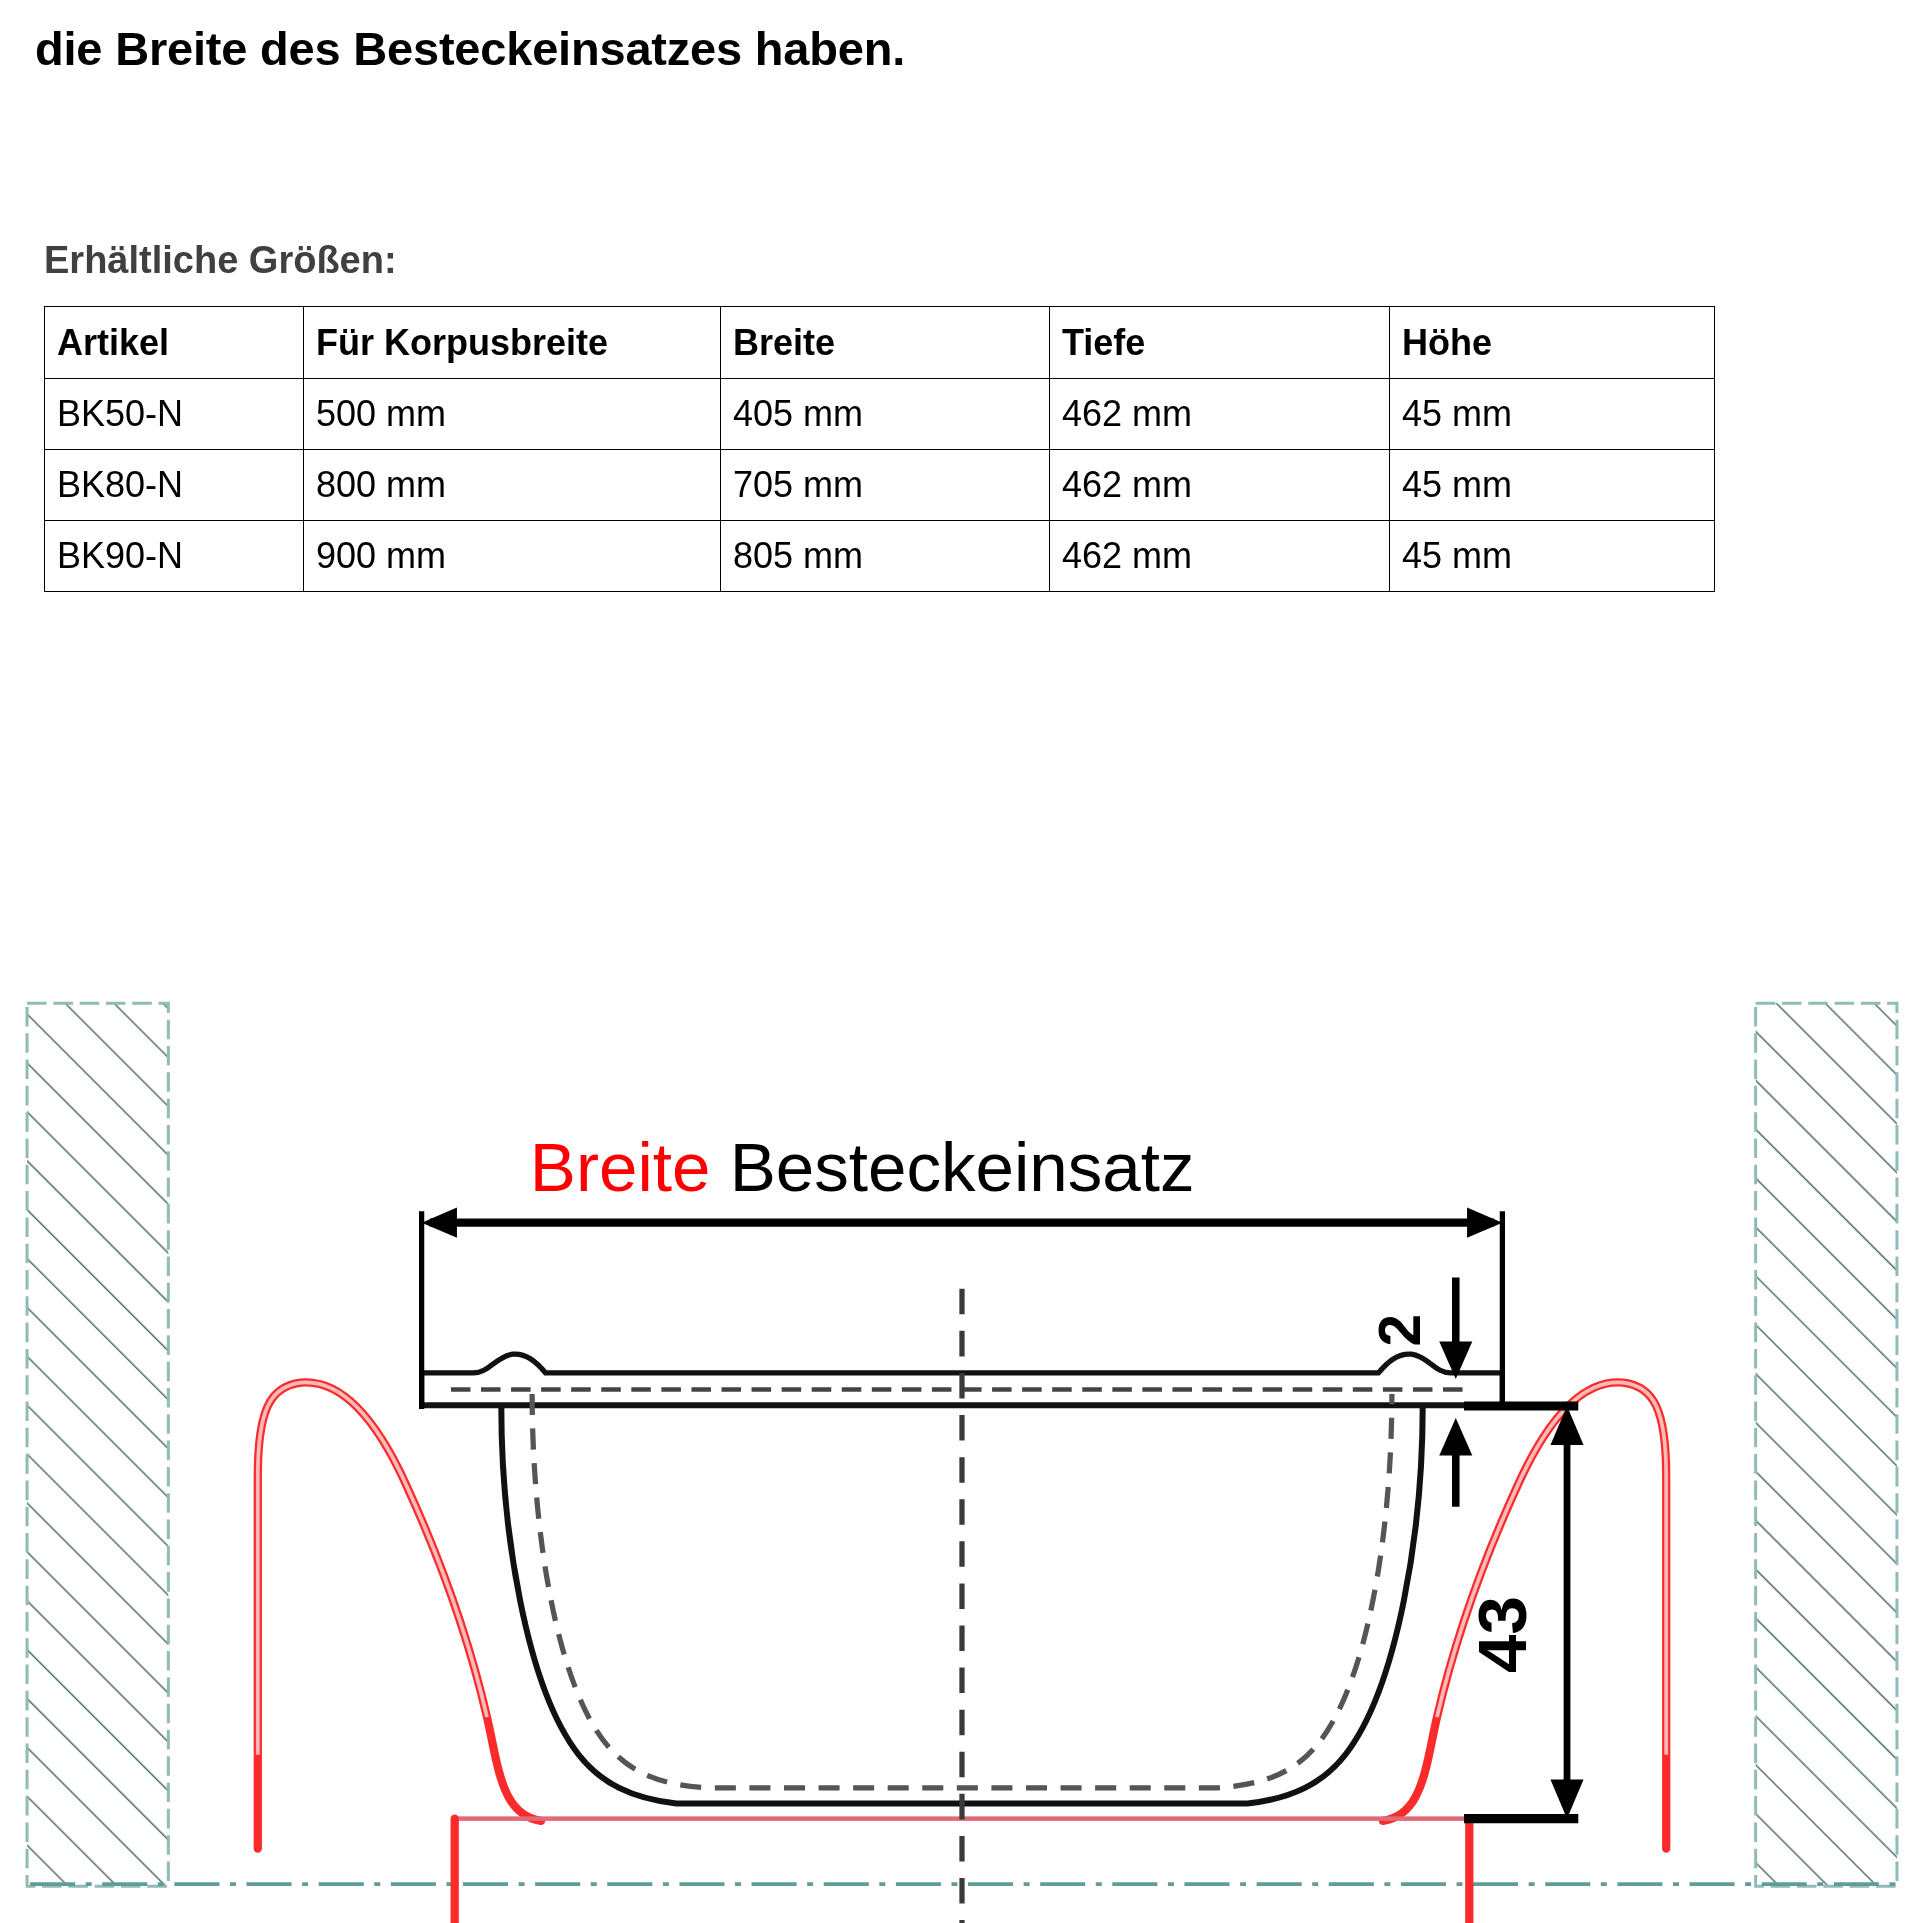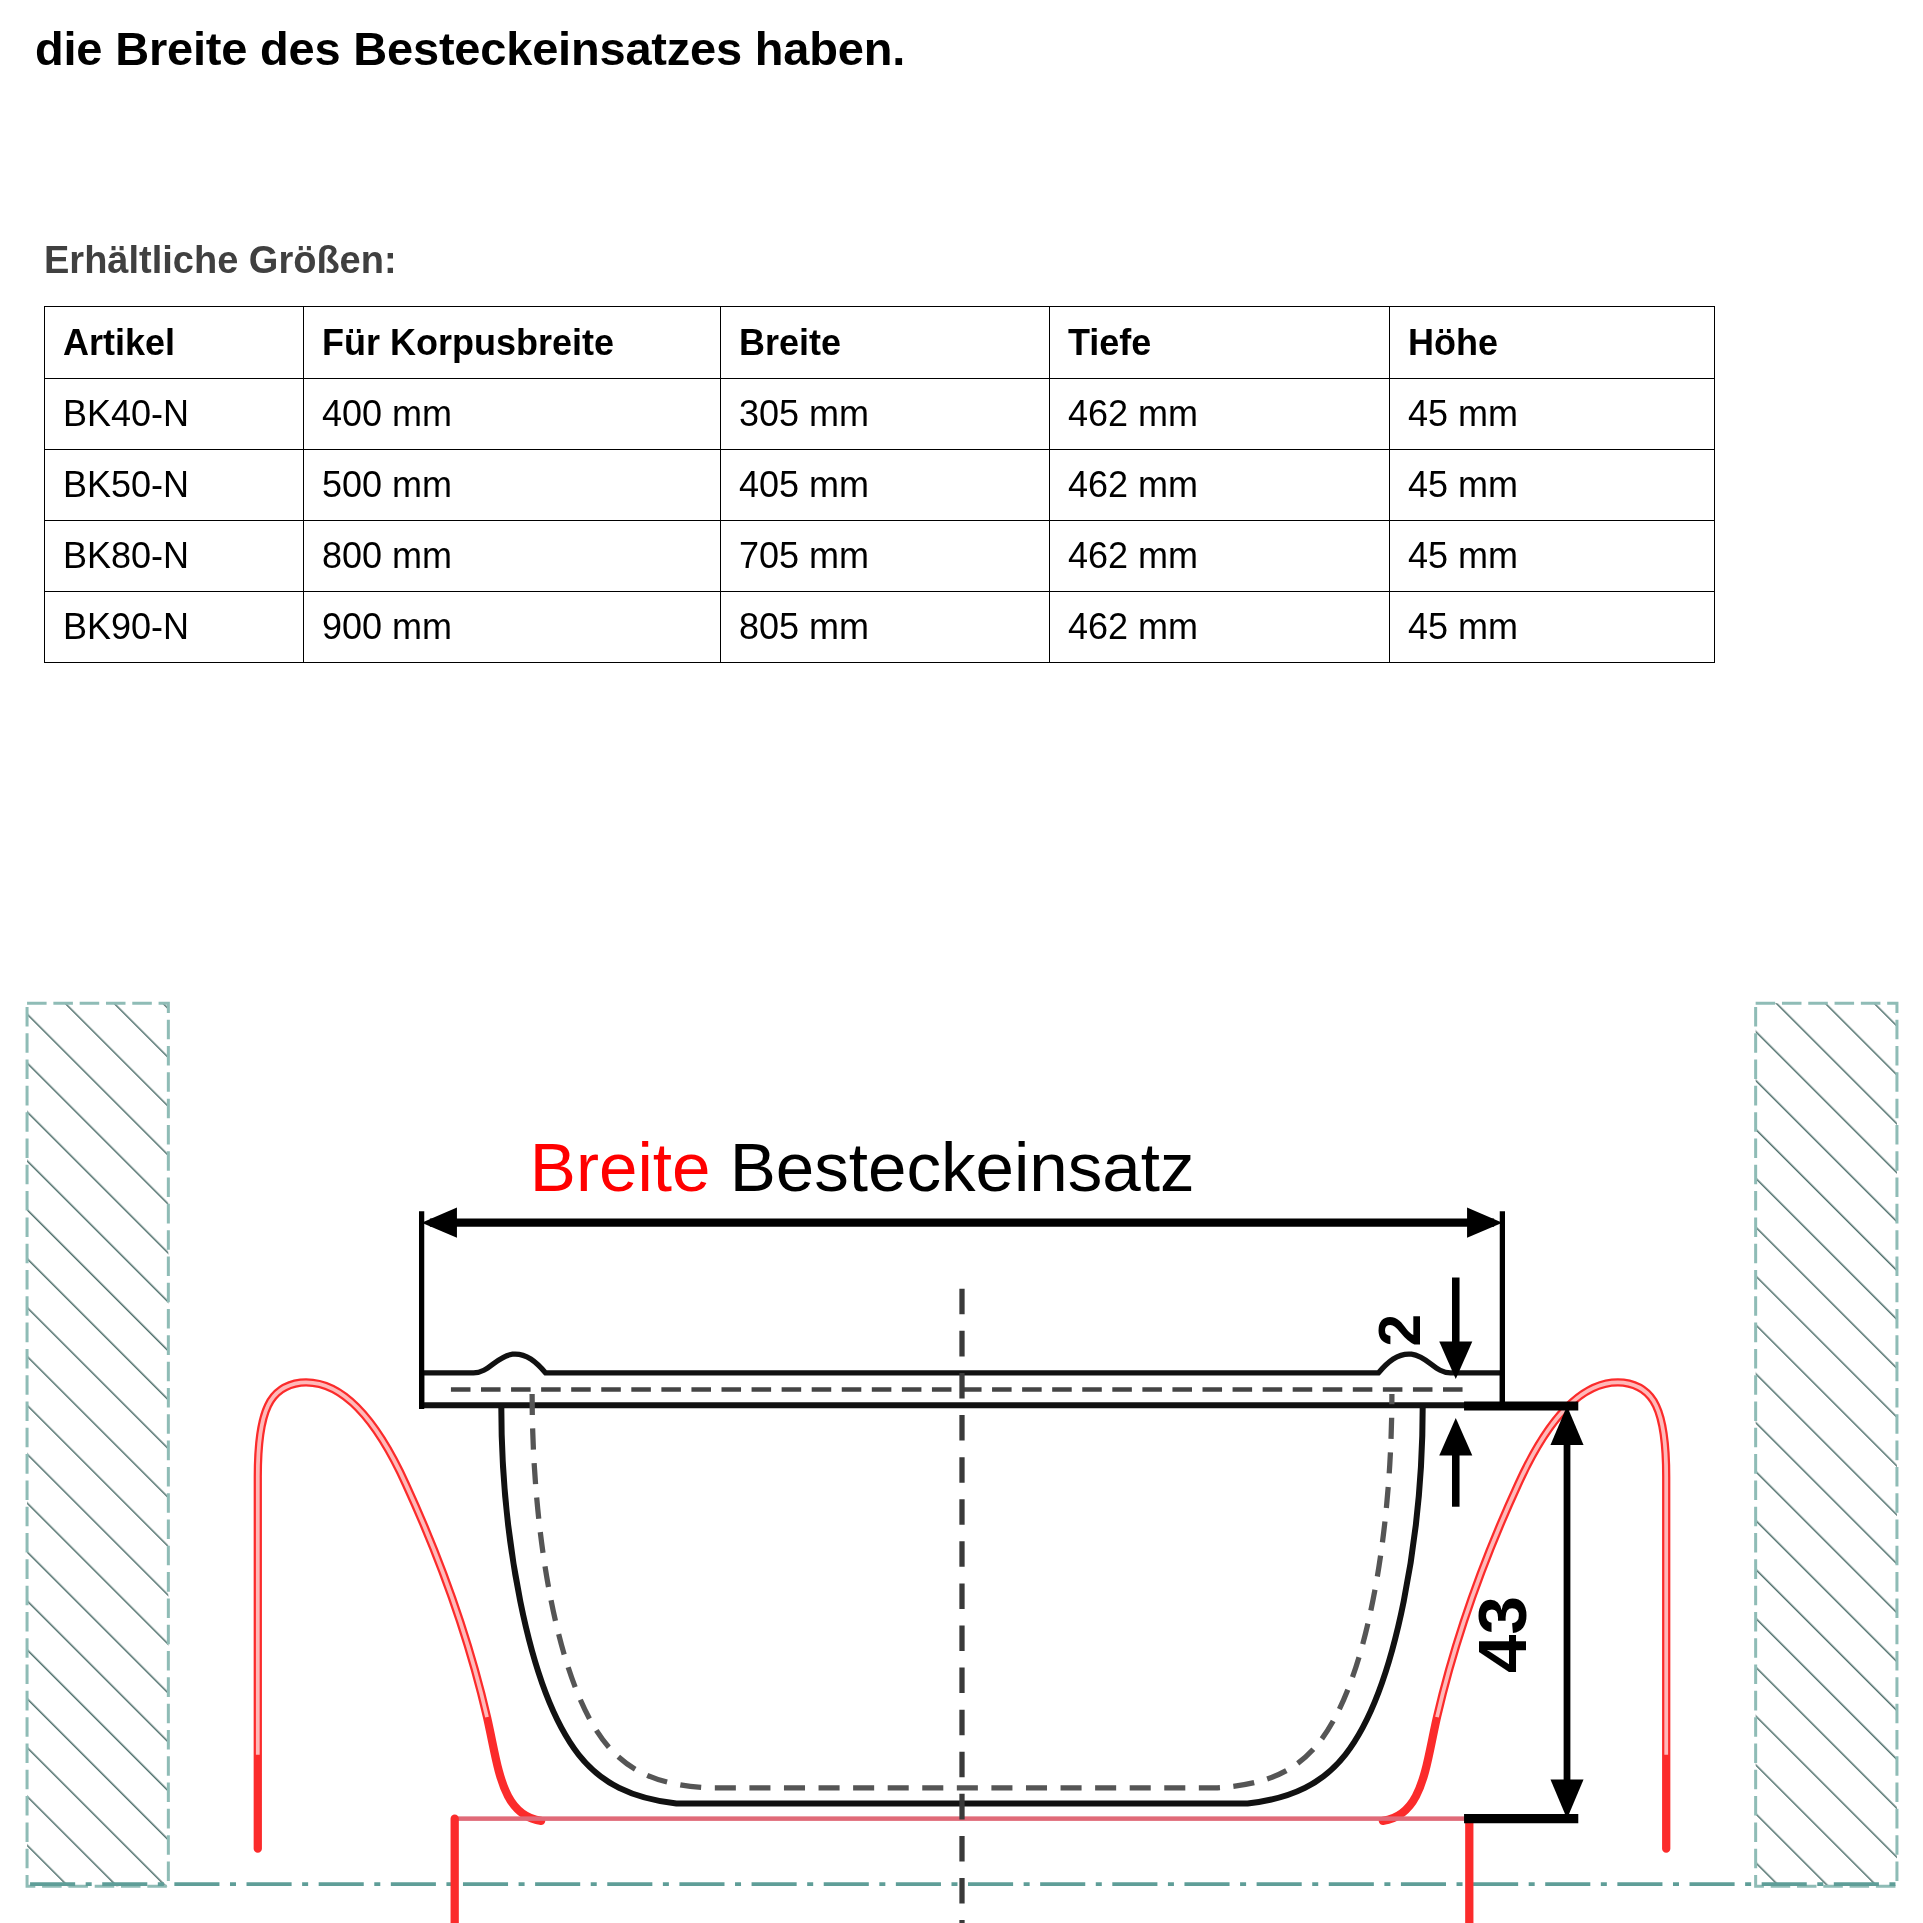--- a/index.html
+++ b/index.html
@@ -45,21 +45,21 @@
   #size-table {
     position: absolute;
     left: 44px;
     top: 306px;
     width: 1670px;
     border-collapse: collapse;
     table-layout: fixed;
   }
   #size-table td, #size-table th {
     border: 1.5px solid #000;
-    padding: 3px 18px;
+    padding: 3px 12px;
     font-size: 36px;
     font-weight: normal;
     text-align: left;
     vertical-align: middle;
     height: 71px;
     box-sizing: border-box;
     color: #000;
     background: #fff;
   }
   #size-table thead th {
@@ -104,27 +104,20 @@
     <tr>
       <th>Artikel</th>
       <th>Für Korpusbreite</th>
       <th class="red">Breite</th>
       <th>Tiefe</th>
       <th>Höhe</th>
     </tr>
   </thead>
   <tbody>
     <tr>
-      <td>BK40-N</td>
-      <td>400 mm</td>
-      <td class="red">305 mm</td>
-      <td>462 mm</td>
-      <td>45 mm</td>
-    </tr>
-    <tr>
       <td>BK50-N</td>
       <td>500 mm</td>
       <td class="red">405 mm</td>
       <td>462 mm</td>
       <td>45 mm</td>
     </tr>
     <tr>
       <td>BK80-N</td>
       <td>800 mm</td>
       <td class="red">705 mm</td>

